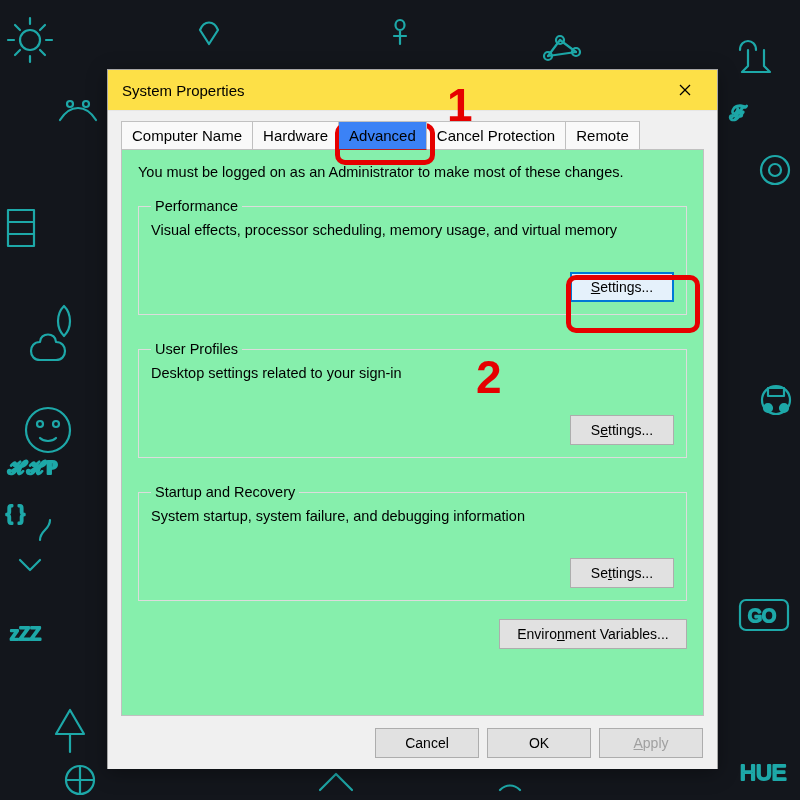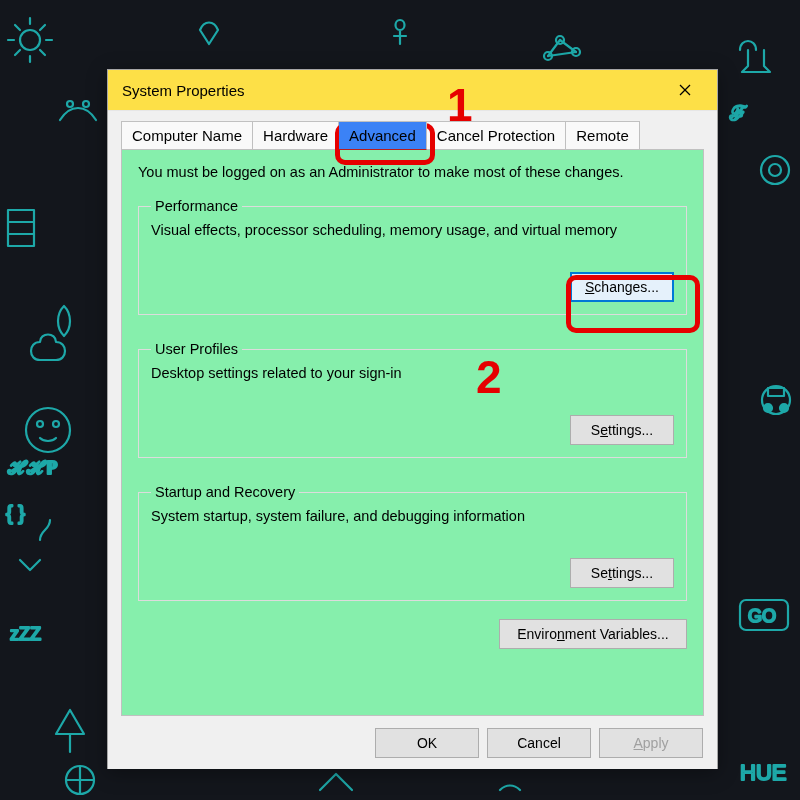--- a/index.html
+++ b/index.html
@@ -263,21 +263,21 @@
     </div>
 
     <div class="tabpanel">
 
       <div class="admin-note">You must be logged on as an Administrator to make most of these changes.</div>
 
       <fieldset class="group">
         <legend>Performance</legend>
         <div class="group-desc">Visual effects, processor scheduling, memory usage, and virtual memory</div>
         <div class="group-btnrow">
-          <button class="winbtn focused"><span class="u">S</span><span>changes...</span></button>
+          <button class="winbtn focused"><span class="u">S</span><span>ettings...</span></button>
         </div>
       </fieldset>
 
       <fieldset class="group">
         <legend>User Profiles</legend>
         <div class="group-desc">Desktop settings related to your sign-in</div>
         <div class="group-btnrow">
           <button class="winbtn">S<span class="u">e</span>ttings...</button>
         </div>
       </fieldset>
@@ -290,22 +290,22 @@
         </div>
       </fieldset>
 
       <div class="envrow">
         <button class="winbtn" style="min-width:188px">Enviro<span class="u">n</span>ment Variables...</button>
       </div>
 
     </div>
 
     <div class="footer">
+      <button class="winbtn">Cancel</button>
       <button class="winbtn">OK</button>
-      <button class="winbtn">Cancel</button>
       <button class="winbtn" disabled=""><span class="u">A</span>pply</button>
     </div>
 
   </div>
 </div>
 
 <div class="annot">
   <div class="box" style="left:335px; top:123px; width:100px; height:42px;"></div>
   <div class="num" style="left:447px; top:78px;">1</div>
 

